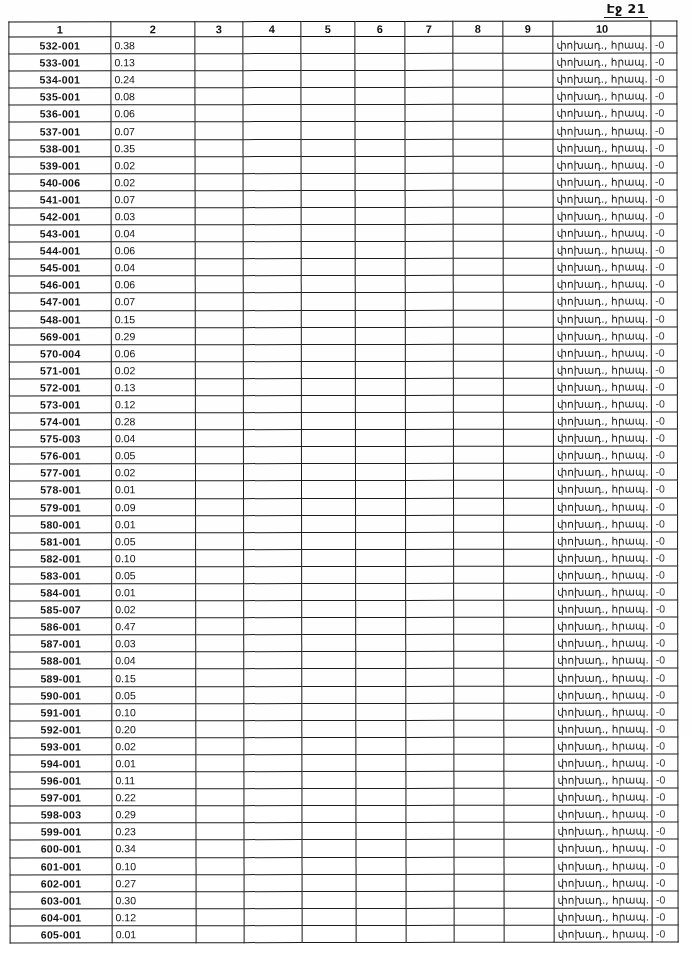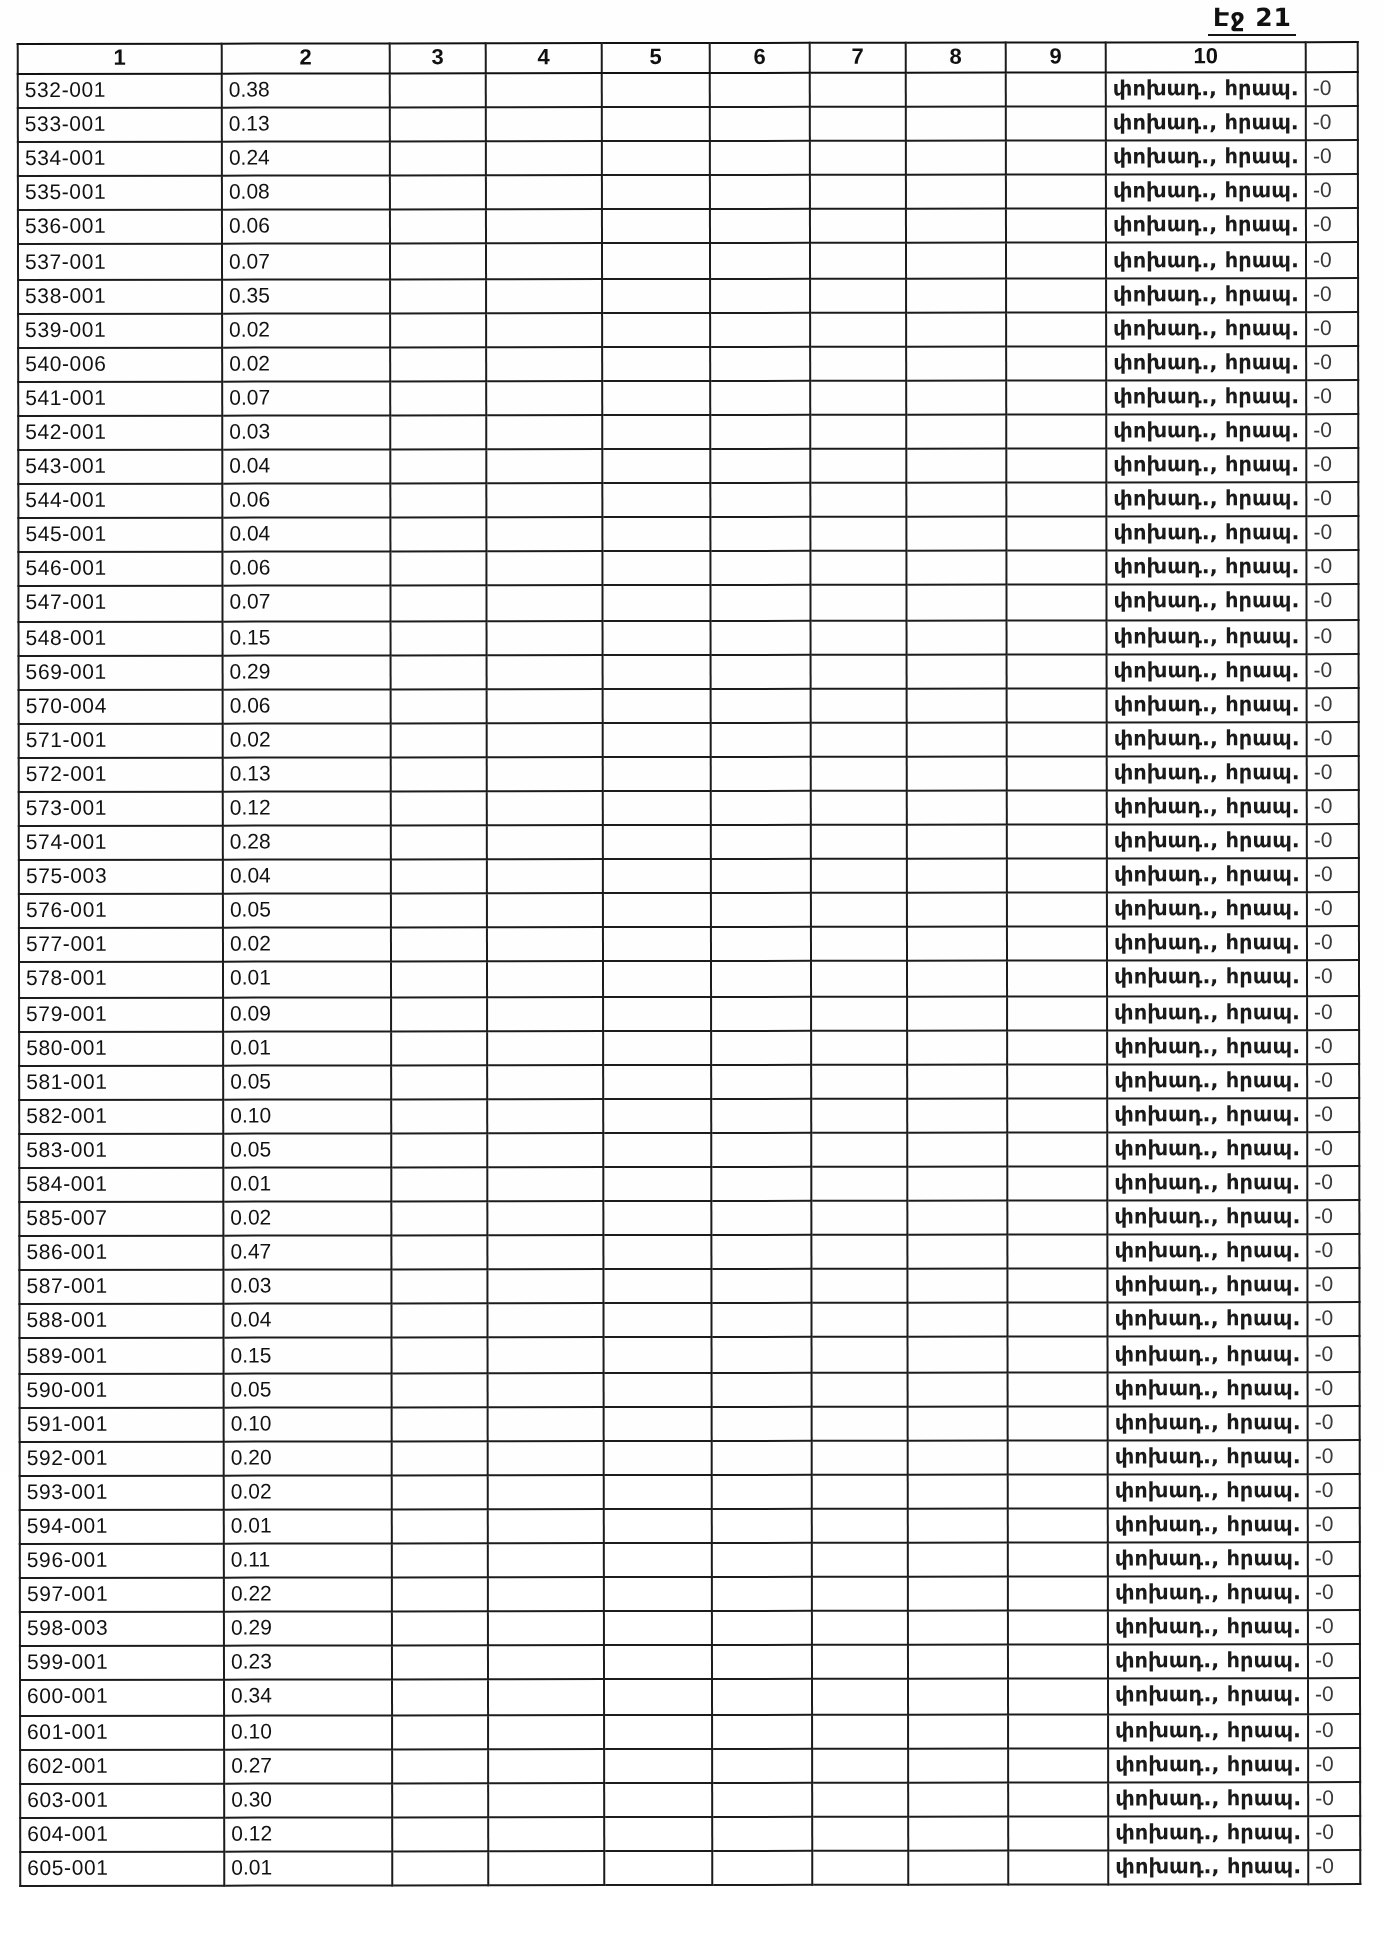--- a/index.html
+++ b/index.html
@@ -44,29 +44,28 @@
     font-weight:bold;
     text-align:center;
     border-top:1.5px solid #111;
     border-bottom:1.5px solid #111;
   }
   table.scan td{
     height:16.1px;
     line-height:16px;
     font-size:10.5px;
   }
-  td.c-id{ text-align:left; padding-left:4px; letter-spacing:0.3px; }
+  td.c-id{ text-align:center; padding-left:4px; letter-spacing:0.3px;font-weight:bold; }
   td.c-val{ text-align:left; }
   td.c-note{
     font-family:"DejaVu Sans", sans-serif;
     font-size:9.5px;
     text-align:left;
     padding-left:4px;
     color:#1a1a1a;
-    font-weight:bold;
   }
   th.edge, td.edge{
     border:none;
     background:transparent;
     font-size:8.5px;
     color:#3a3a3a;
     text-align:left;
     padding-left:5px;
   }
   table.scan{ border:1.5px solid #111; border-right:1px solid #1c1c1c; }

